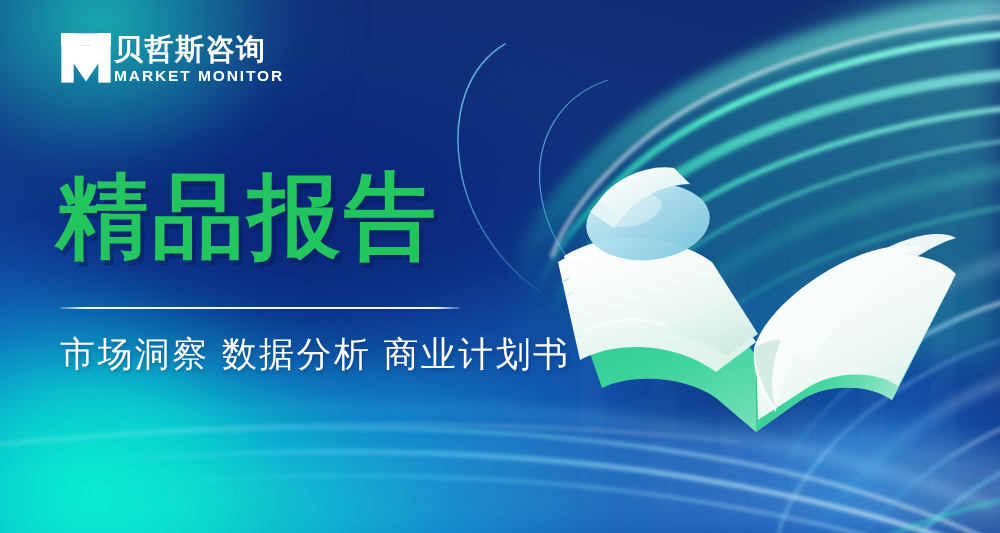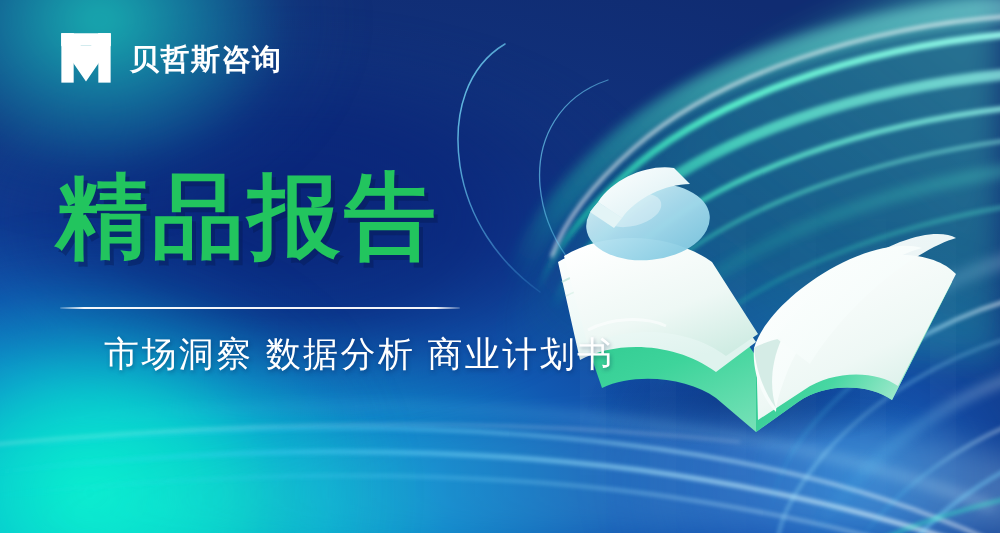--- a/index.html
+++ b/index.html
@@ -87,21 +87,20 @@
     position: absolute;
     left: 0; top: 0;
     width: 540px; height: 533px;
   }
 
   .brand {
     position: absolute;
     left: 58px; top: 30px;
     display: flex;
     align-items: center;
-    gap: 16px;
   }
   .brand-mark {
     width: 56px; height: 56px;
     display: block;
   }
   .brand-text {
     display: flex;
     flex-direction: column;
     gap: 2px;
     padding-top: 2px;
@@ -148,21 +147,20 @@
     position: absolute;
     left: 60px;
     top: 332px;
     font-size: 35px;
     font-weight: 400;
     color: #ffffff;
     letter-spacing: 2.4px;
     line-height: 1.25;
     white-space: nowrap;
     text-shadow: 1px 2px 4px rgba(5,22,70,0.35);
-    margin-left: 44px;
   }
 
   
   .illustration {
     position: absolute;
     left: 540px;
     top: 150px;
     width: 420px;
     height: 300px;
   }
@@ -352,20 +350,21 @@
 
         <path d="M72,6 H94 V94 H72 Z" fill="#ffffff"></path>
 
         <path d="M6,6 L28,6 L50,44 L72,6 L94,6 L94,28 L50,92 L6,28 Z" fill="#ffffff"></path>
 
         <path d="M28,28 L72,28 L50,66 Z" fill="#ffffff"></path>
       </svg>
 
       <div class="brand-text">
         <div class="brand-cn">贝哲斯咨询</div>
+        <div class="brand-en">MARKET MONITOR</div>
       </div>
     </div>
 
     <div class="headline">精品报告</div>
 
     <div class="divider"></div>
 
     <div class="subhead">市场洞察 数据分析 商业计划书</div>
 
   </div>

